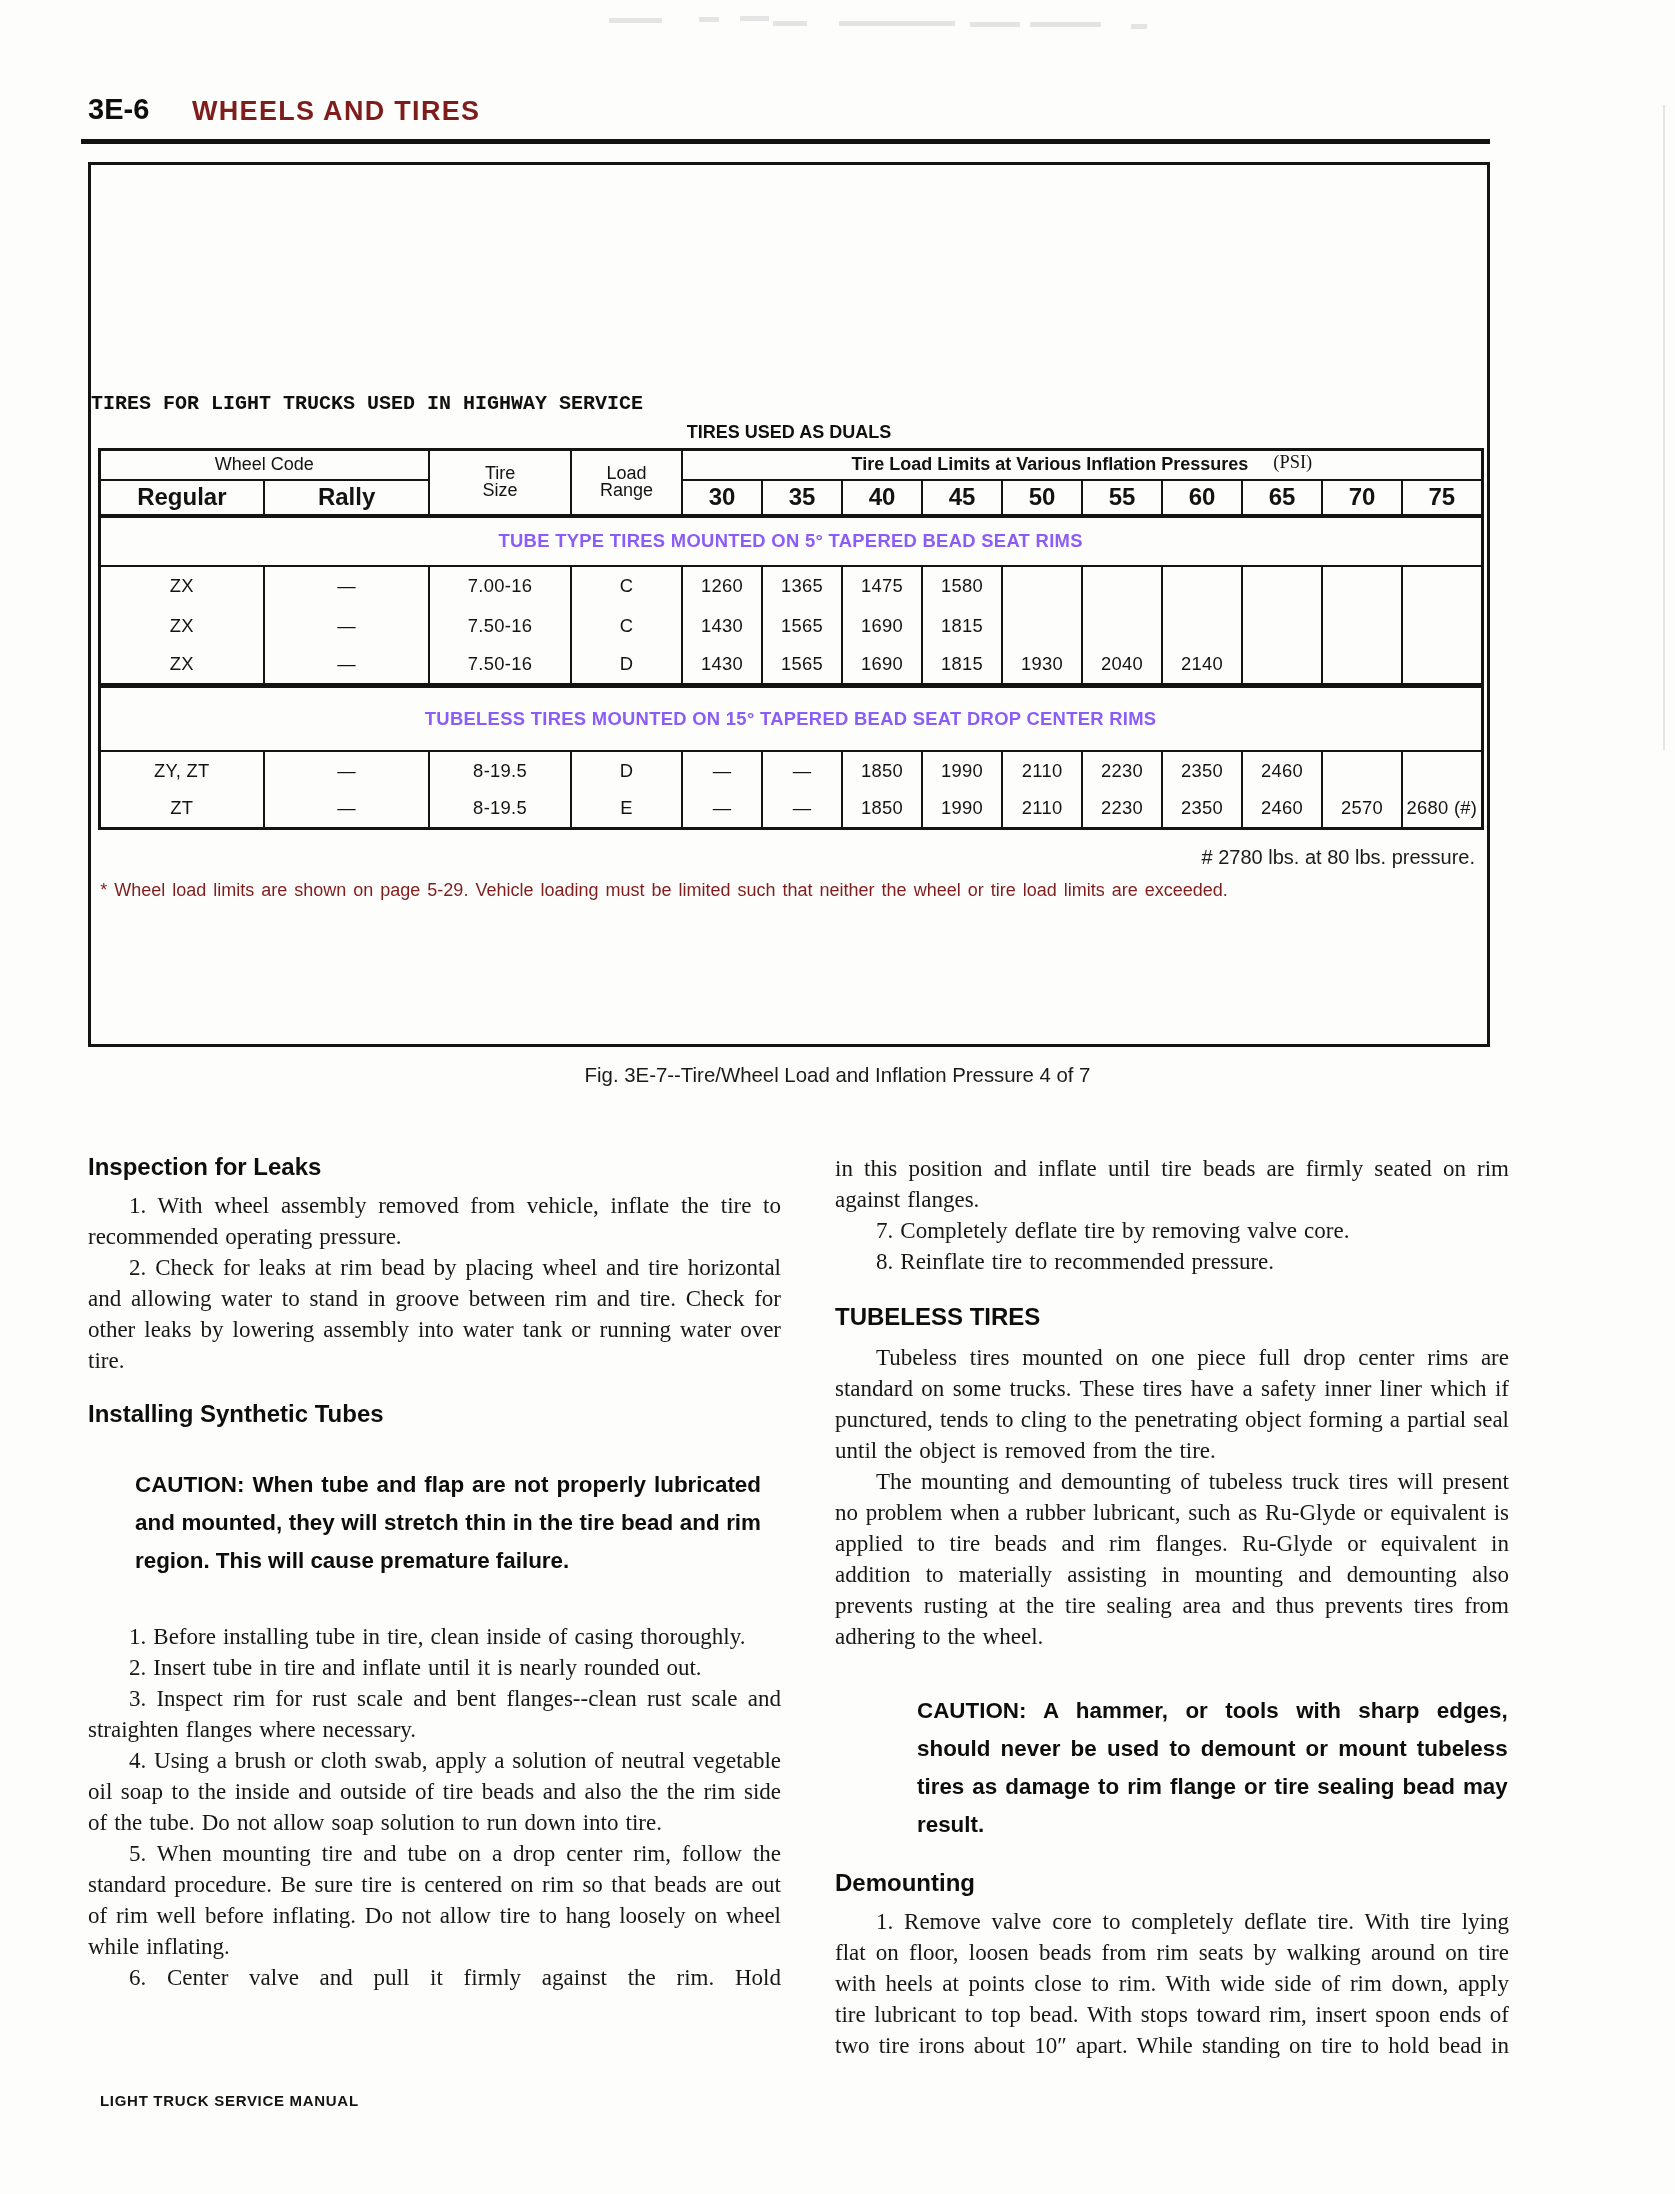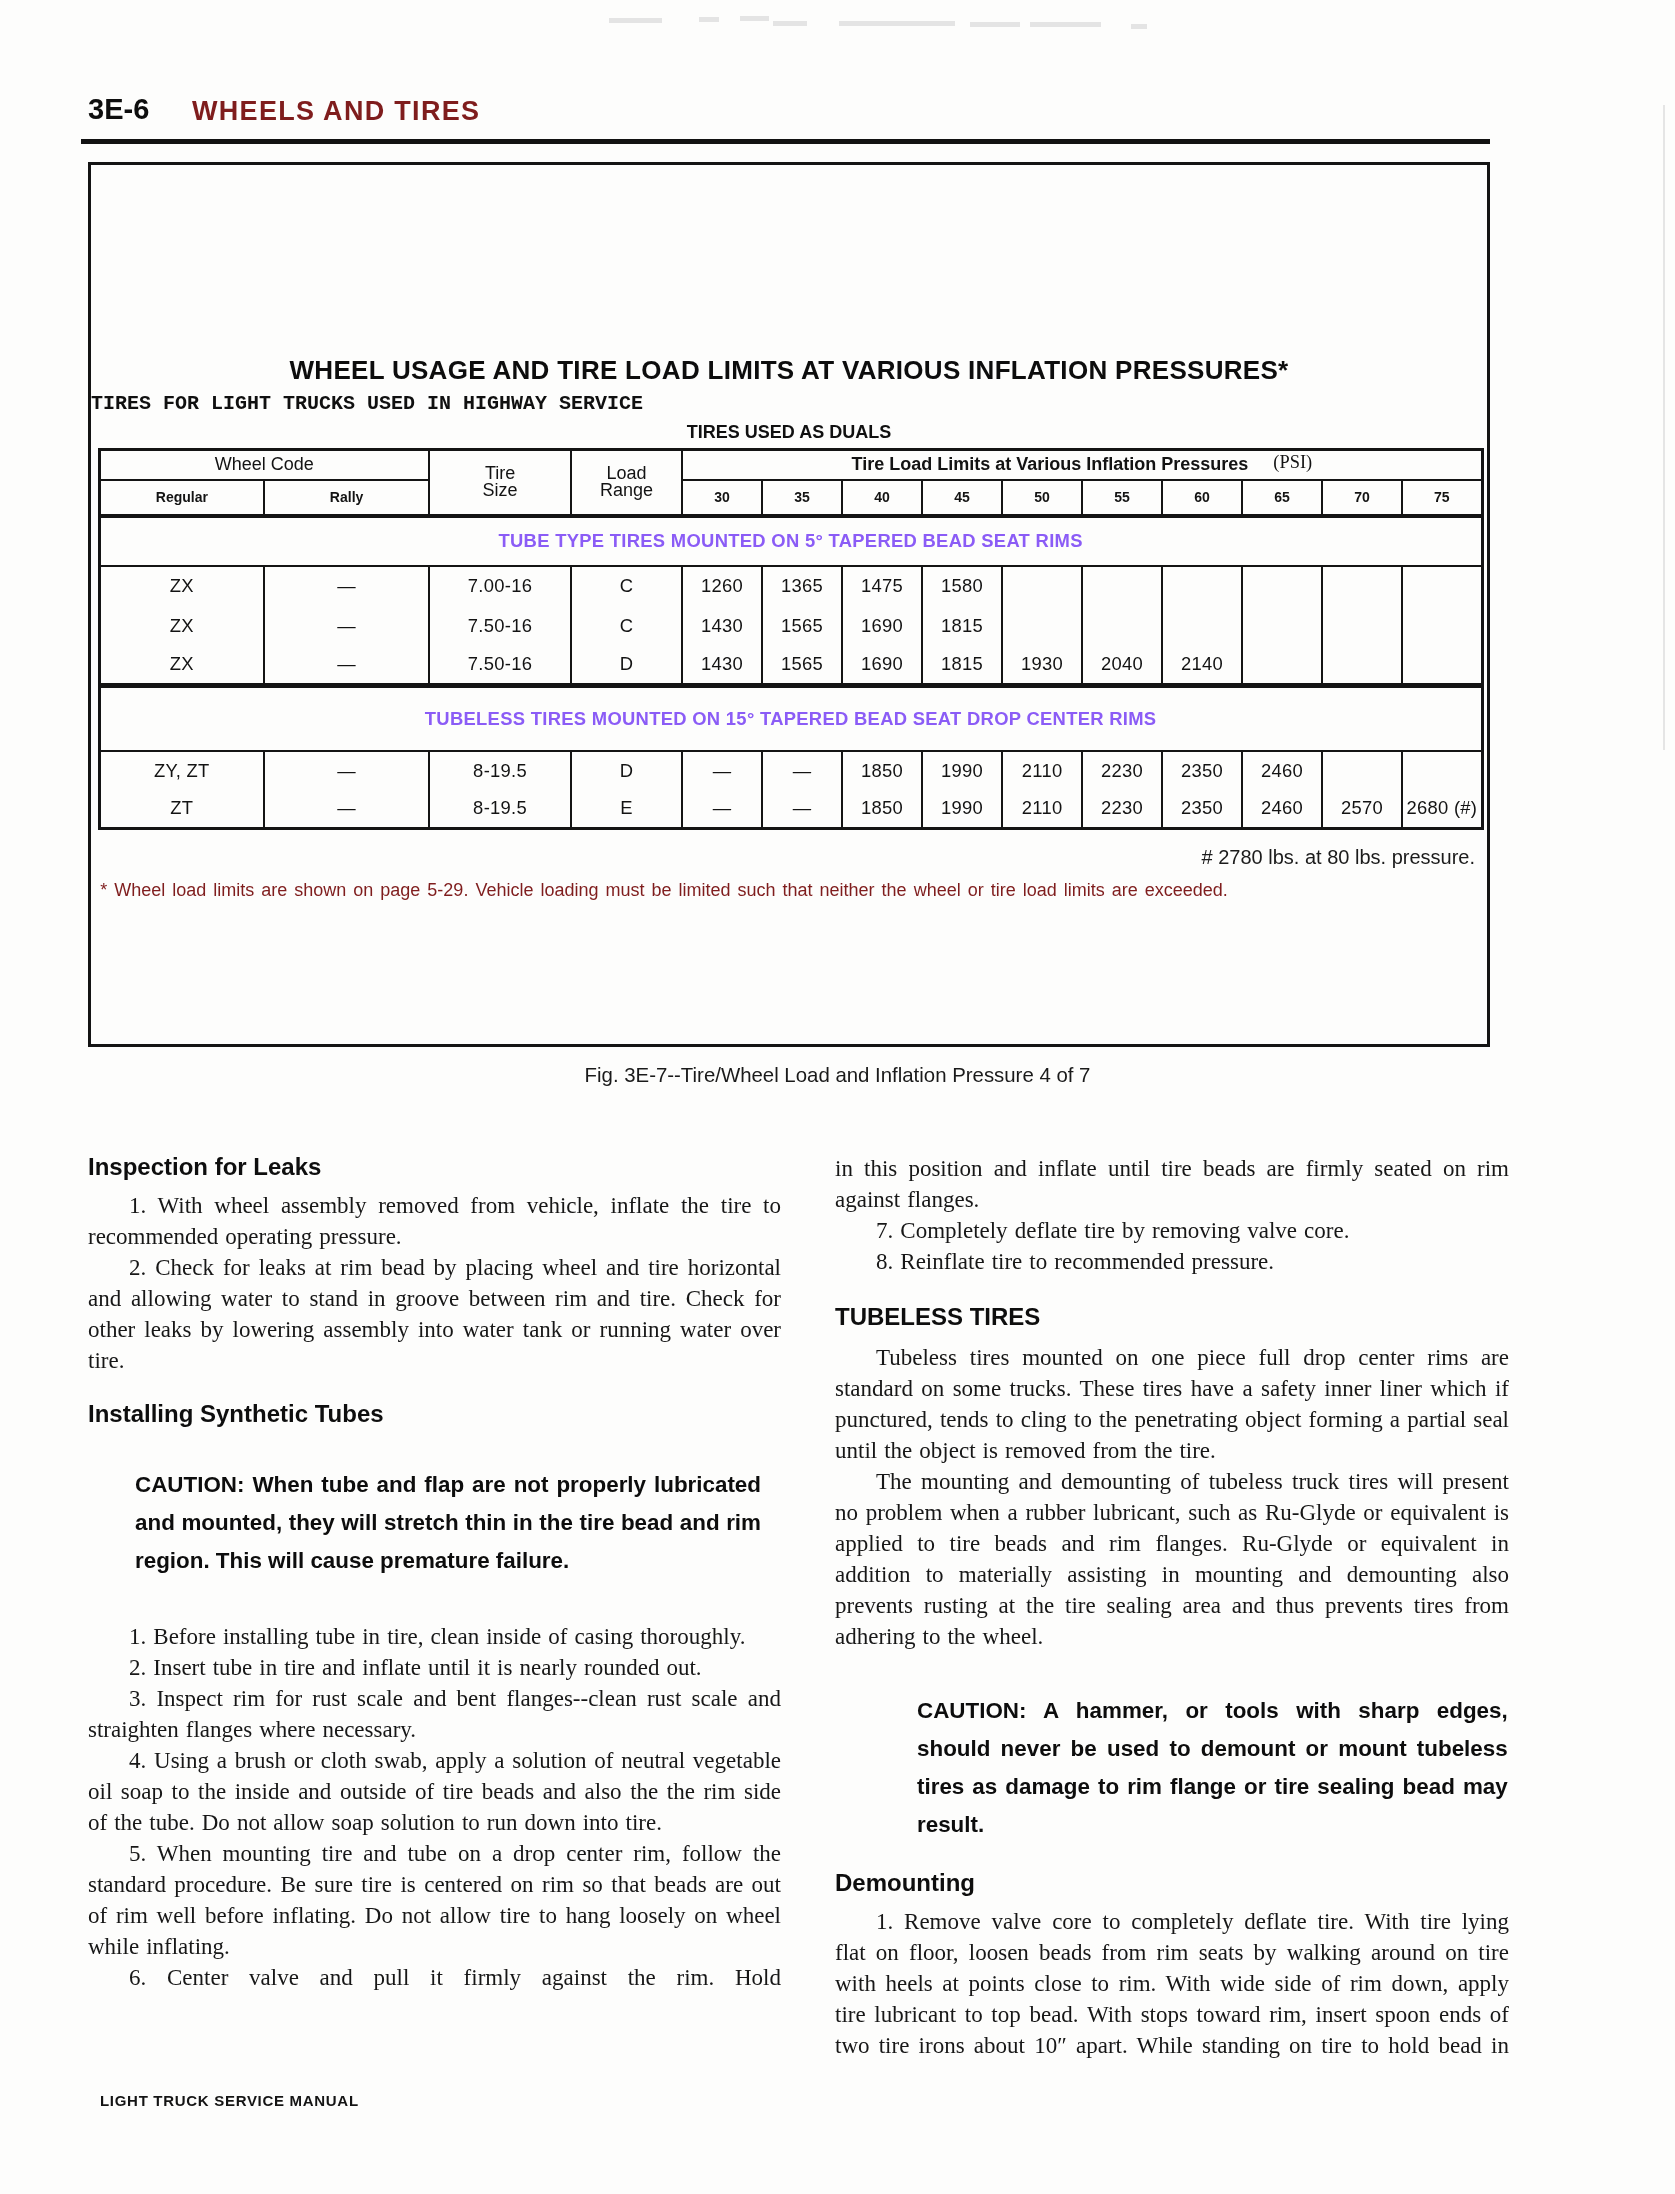--- a/index.html
+++ b/index.html
@@ -50,21 +50,21 @@
   }
   table.loads th, table.loads td{padding:0; text-align:center; vertical-align:middle; font-weight:400;}
   tr.hrow1{height:30px;margin-top:32px;}
   tr.hrow2{height:36px;}
   th.hlabel{font-weight:700; font-size:18px;}
   th.wheelcode{border-right:2px solid #141414; border-bottom:2px solid #141414;}
   th.tiresize, th.loadrange{border-left:2px solid #141414; border-right:2px solid #141414; border-bottom:4.6px solid #141414; white-space:pre-line; line-height:17px;}
   th.limits{border-bottom:2px solid #141414;}
   .limits-label{font-weight:700; font-size:18px;}
   .psi-label{font-family:"Liberation Serif", serif; font-weight:400; font-size:18.4px; margin-left:25px; position:relative; top:-2px;}
-  tr.hrow2 th{border-bottom:4.6px solid #141414; font-weight:700; font-size:14px;}
+  tr.hrow2 th{border-bottom:4.6px solid #141414; font-weight:700; font-size:24px;}
   tr.hrow2 th + th{border-left:2px solid #141414;}
   tr.band td{
     border-bottom:2px solid #141414; font-weight:700; font-size:18.4px; letter-spacing:0.3px; color:#8b5cf6;
   }
   tr.band1{height:50px;} tr.band2{height:65px;}
   tr.drow{height:40px;} tr.drow2{height:39px;}
   tr.drow td + td, tr.drow2 td + td{border-left:2px solid #141414;}
   tr.drow td, tr.drow2 td{font-size:18.4px; letter-spacing:0.3px;}
   tr.lastrow1 td{border-bottom:5.3px solid #141414;}
   td.b{font-weight:700;}
@@ -121,21 +121,20 @@
   <div class="artifact" style="left:970px;top:22px;width:50px;height:5.3px;"></div>
   <div class="artifact" style="left:1030px;top:22.4px;width:71px;height:4.6px;"></div>
   <div class="artifact" style="left:1131px;top:24px;width:16px;height:4.6px;"></div>
   <div class="edge-line" style="left:1663px;top:105px;width:2px;height:645px;"></div>
 
   <div class="hdr-num">3E-6</div>
   <div class="hdr-title">WHEELS AND TIRES</div>
   <div class="hdr-rule"></div>
 
   <div class="figbox">
-    <div class="fig-title">WHEEL USAGE AND TIRE LOAD LIMITS AT VARIOUS INFLATION PRESSURES*</div>
     <div class="fig-sub1">TIRES FOR LIGHT TRUCKS USED IN HIGHWAY SERVICE</div>
     <div class="fig-sub2">TIRES USED AS DUALS</div>
 
     <table class="loads">
       <colgroup>
         <col style="width:165px">
           <col style="width:165px">
           <col style="width:142px">
           <col style="width:111px">
         <col style="width:80px">

